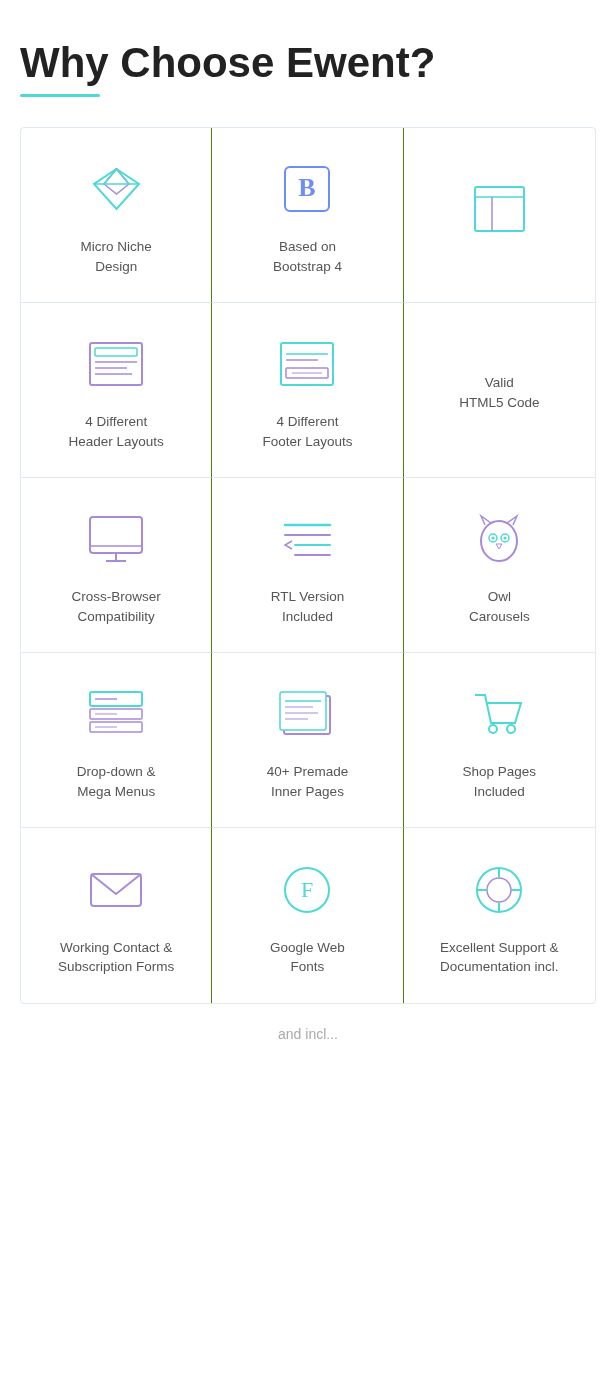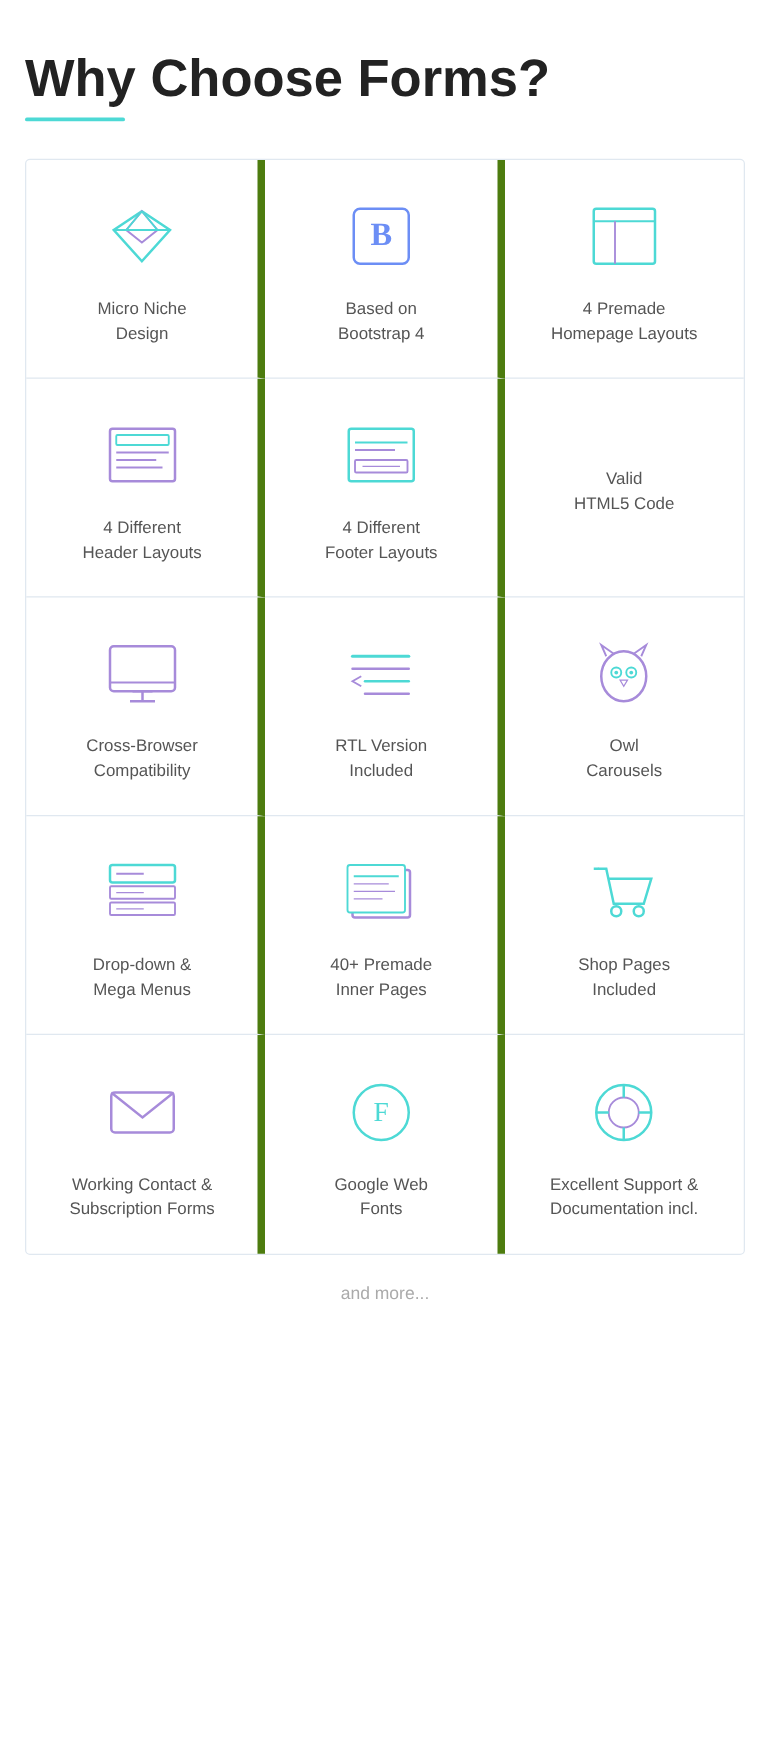--- a/index.html
+++ b/index.html
@@ -31,21 +31,21 @@
       border-radius: 4px;
       display: grid;
       grid-template-columns: repeat(3, 1fr);
     }
     .grid-item {
       display: flex;
       flex-direction: column;
       align-items: center;
       justify-content: center;
       padding: 30px 15px 25px 15px;
-      border-right: 6px solid #4d7c0f;
+      border-right: 1px solid #4d7c0f;
       border-bottom: 1px solid #e0e8f0;
       text-align: center;
       min-height: 175px;
     }
     .grid-item:nth-child(3n) {
       border-right: none;
     }
     .grid-item:nth-last-child(-n+3) {
       border-bottom: none;
     }
@@ -67,21 +67,21 @@
       text-align: center;
       padding: 22px 0 10px 0;
       color: #aaa;
       font-size: 14px;
     }
   </style>
 </head>
 <body>
 
 <div class="page-wrapper">
-  <h1 class="page-title">Why Choose Forms?</h1>
+  <h1 class="page-title">Why Choose Ewent?</h1>
   <div class="title-underline"></div>
 
   <div class="grid-container">
 
     <div class="grid-item">
       <div class="icon-wrap">
         <svg width="55" height="50" viewBox="0 0 55 50" fill="none" xmlns="http://www.w3.org/2000/svg">
           <polygon points="27.5,5 50,20 27.5,45 5,20" stroke="#4dd9d5" stroke-width="2" fill="none"></polygon>
           <polygon points="27.5,5 40,20 27.5,30 15,20" stroke="#a78bda" stroke-width="1.5" fill="none"></polygon>
           <line x1="5" y1="20" x2="50" y2="20" stroke="#4dd9d5" stroke-width="1.5"></line>
@@ -104,21 +104,20 @@
     </div>
 
     <div class="grid-item">
       <div class="icon-wrap">
         <svg width="55" height="50" viewBox="0 0 55 50" fill="none" xmlns="http://www.w3.org/2000/svg">
           <rect x="3" y="3" width="49" height="44" rx="2" stroke="#4dd9d5" stroke-width="2" fill="none"></rect>
           <line x1="3" y1="13" x2="52" y2="13" stroke="#4dd9d5" stroke-width="1.5"></line>
           <line x1="20" y1="13" x2="20" y2="47" stroke="#a78bda" stroke-width="1.5"></line>
         </svg>
       </div>
-      <span class="item-label">4 Premade<br>Homepage Layouts</span>
     </div>
 
     <div class="grid-item">
       <div class="icon-wrap">
         <svg width="58" height="48" viewBox="0 0 58 48" fill="none" xmlns="http://www.w3.org/2000/svg">
           <rect x="3" y="3" width="52" height="42" rx="2" stroke="#a78bda" stroke-width="2" fill="none"></rect>
           <rect x="8" y="8" width="42" height="8" rx="1" stroke="#4dd9d5" stroke-width="1.5" fill="none"></rect>
           <line x1="8" y1="22" x2="50" y2="22" stroke="#a78bda" stroke-width="1.5"></line>
           <line x1="8" y1="28" x2="40" y2="28" stroke="#a78bda" stroke-width="1.5"></line>
           <line x1="8" y1="34" x2="45" y2="34" stroke="#a78bda" stroke-width="1.5"></line>
@@ -265,15 +264,15 @@
           <line x1="28" y1="6" x2="28" y2="16" stroke="#4dd9d5" stroke-width="2"></line>
           <line x1="28" y1="40" x2="28" y2="50" stroke="#4dd9d5" stroke-width="2"></line>
         </svg>
       </div>
       <span class="item-label">Excellent Support &amp;<br>Documentation incl.</span>
     </div>
 
   </div>
 
   <div class="and-more">
-    <span>and more...</span>
+    <span>and incl...</span>
   </div>
 </div>
 
 </body></html>

